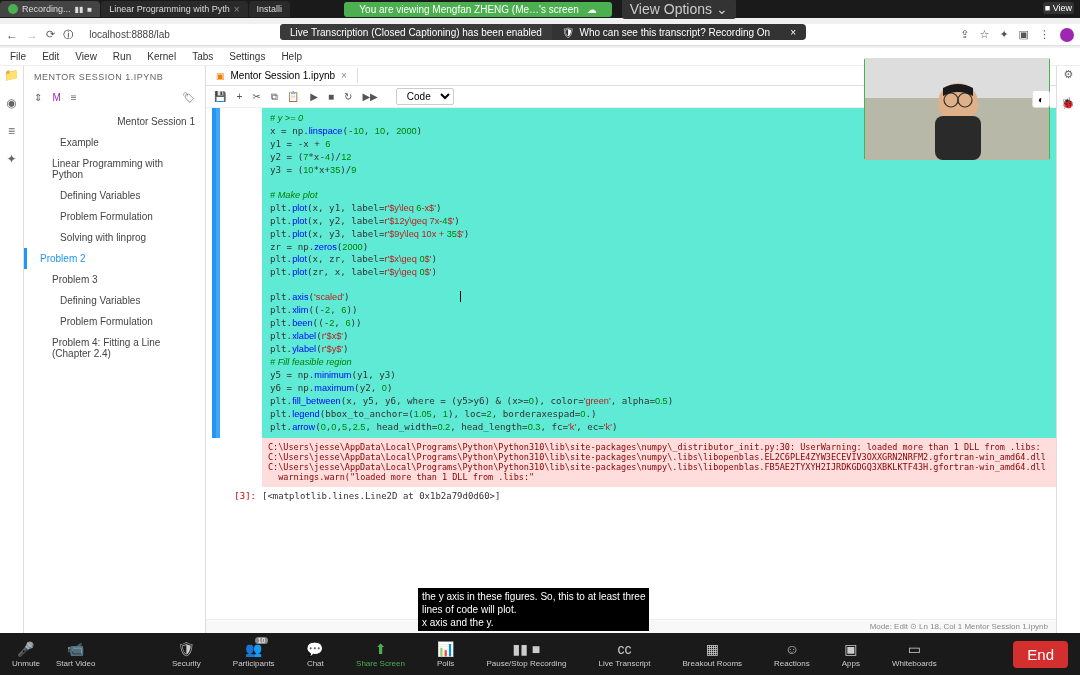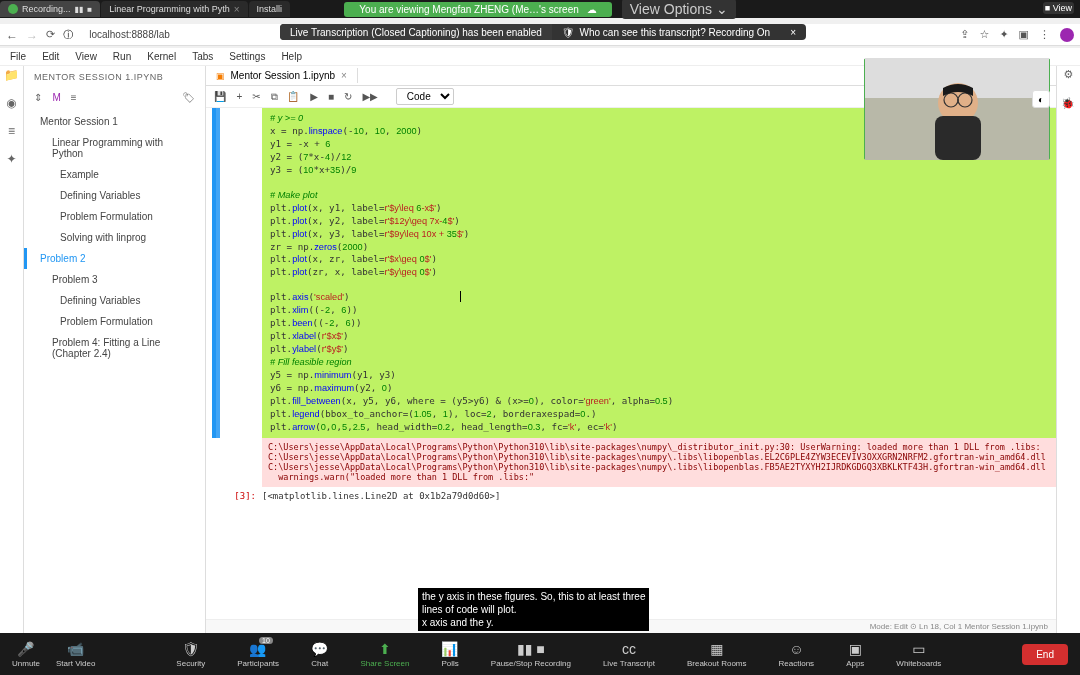--- a/index.html
+++ b/index.html
@@ -39,21 +39,21 @@
     .activity-icon { font-size: 12px; color: #666; }
     
     
     .sidebar { position: absolute; top: 66px; left: 24px; width: 182px; bottom: 42px; background: #fff; border-right: 1px solid #ddd; z-index: 25; overflow-y: auto; }
     .sidebar-title { font-size: 9px; padding: 6px 10px; color: #666; text-transform: uppercase; letter-spacing: 0.5px; }
     .sidebar-toolbar { display: flex; gap: 10px; padding: 4px 10px; align-items: center; justify-content: space-between; }
     .sidebar-tb-left { display: flex; gap: 10px; }
     .sidebar-tb-icon { font-size: 10px; color: #666; }
     .toc { padding-top: 4px; }
     .toc-item { font-size: 10px; padding: 5px 10px; color: #444; cursor: pointer; }
-    .toc-item.level-1 { padding-left: 16px; }
+    .toc-item.level-1 { padding-left: 16px; text-align: right; }
     .toc-item.level-2 { padding-left: 28px; }
     .toc-item.level-3 { padding-left: 36px; }
     .toc-item.active { border-left: 3px solid #2196f3; padding-left: 13px; color: #2196f3; font-weight: 500; }
     
     
     .main { position: absolute; top: 66px; left: 206px; right: 24px; bottom: 42px; background: #fff; z-index: 20; }
     .tab-strip { height: 20px; display: flex; align-items: center; border-bottom: 1px solid #ddd; }
     .file-tab { display: flex; align-items: center; padding: 2px 10px; font-size: 10px; gap: 6px; border-right: 1px solid #ddd; background: #fff; }
     .file-tab-icon { color: #f57c00; font-size: 9px; }
     .file-tab-close { font-size: 10px; color: #888; }
@@ -61,21 +61,21 @@
     .toolbar { height: 22px; display: flex; align-items: center; padding: 0 8px; gap: 10px; border-bottom: 1px solid #eee; }
     .tb-icon { font-size: 10px; color: #555; }
     .tb-select { font-size: 10px; padding: 1px 6px; border: 1px solid #ccc; border-radius: 2px; background: #fff; margin-left: 8px; }
     
     
     .notebook { overflow-y: auto; height: calc(100% - 42px); padding: 0 0 0 0; }
     .code-cell { display: flex; margin: 0; position: relative; }
     .cell-bar-exec { width: 4px; background: #2196f3; margin-left: 6px; }
     .cell-bar-sel { width: 4px; background: #42a5f5; }
     .cell-prompt { width: 42px; font-size: 9px; color: #888; text-align: right; padding: 2px 4px 0 0; font-family: monospace; }
-    .cell-code { flex: 1; background: #bef264; padding: 4px 8px; font-family: Menlo, Consolas, monospace; font-size: 9.2px; line-height: 1.3; white-space: pre; color: #333; }
+    .cell-code { flex: 1; background: #5eead4; padding: 4px 8px; font-family: Menlo, Consolas, monospace; font-size: 9.2px; line-height: 1.3; white-space: pre; color: #333; }
     .cell-code .c { color: #008000; font-style: italic; }
     .cell-code .s { color: #ba2121; }
     .cell-code .m { color: #008000; }
     .cell-code .f { color: #0000ff; }
     .cursor-in-code { display: inline-block; width: 1px; height: 11px; background: #000; vertical-align: text-bottom; }
     
     .output-err { margin-left: 56px; background: #fdd; color: #800; font-family: monospace; font-size: 8.5px; padding: 4px 6px; white-space: pre-wrap; line-height: 1.2; }
     
     .output-cell { display: flex; margin-top: 2px; }
     .output-prompt { width: 56px; font-size: 9px; color: #c00; text-align: right; padding: 2px 6px 0 0; font-family: monospace; }
@@ -95,21 +95,21 @@
     .right-strip { position: absolute; top: 48px; right: 0; width: 24px; bottom: 42px; background: #fff; border-left: 1px solid #ddd; display: flex; flex-direction: column; align-items: center; padding-top: 20px; gap: 16px; z-index: 30; }
     
     
     .zoom-bottom { position: absolute; bottom: 0; left: 0; right: 0; height: 42px; background: #1a1a1a; display: flex; align-items: center; padding: 0 12px; z-index: 100; }
     .zoom-ctrl { display: flex; flex-direction: column; align-items: center; color: #ccc; font-size: 8px; margin-right: 16px; gap: 2px; cursor: pointer; }
     .zoom-ctrl.green { color: #4caf50; }
     .zoom-ctrl-icon { font-size: 14px; }
     .zoom-center { display: flex; justify-content: center; flex: 1; gap: 16px; }
     .badge { position: relative; }
     .badge::after { content: attr(data-badge); position: absolute; top: -4px; right: -6px; background: #888; color: #fff; font-size: 7px; padding: 0 3px; border-radius: 6px; }
-    .end-btn { background: #d32f2f; color: #fff; font-size: 10px; padding: 5px 14px; border-radius: 4px; border: none; }
+    .end-btn { background: #d32f2f; color: #fff; font-size: 15px; padding: 5px 14px; border-radius: 4px; border: none; }
     
     .status-bar { position: absolute; bottom: 42px; left: 206px; right: 24px; height: 14px; background: #f8f8f8; border-top: 1px solid #eee; font-size: 8px; color: #888; display: flex; justify-content: flex-end; padding: 0 8px; align-items: center; z-index: 25; }
     
     .spinner-btn { position: absolute; top: 90px; right: 30px; width: 18px; height: 18px; border: 1px solid #ddd; border-radius: 3px; display: flex; align-items: center; justify-content: center; font-size: 10px; z-index: 72; background: #fff; }
   </style>
 </head>
 <body>
 
 <div class="zoom-top">
   <div class="browser-tabs">
@@ -183,22 +183,22 @@
   <div class="sidebar-toolbar">
     <div class="sidebar-tb-left">
       <span class="sidebar-tb-icon">⇕</span>
       <span class="sidebar-tb-icon" style="color:#9c27b0;">M</span>
       <span class="sidebar-tb-icon">≡</span>
     </div>
     <span class="sidebar-tb-icon">🏷</span>
   </div>
   <div class="toc">
     <div class="toc-item level-1">Mentor Session 1</div>
+    <div class="toc-item level-3">Example</div>
     <div class="toc-item level-2">Linear Programming with Python</div>
-    <div class="toc-item level-3">Example</div>
     <div class="toc-item level-3">Defining Variables</div>
     <div class="toc-item level-3">Problem Formulation</div>
     <div class="toc-item level-3">Solving with linprog</div>
     <div class="toc-item level-2 active">Problem 2</div>
     <div class="toc-item level-2">Problem 3</div>
     <div class="toc-item level-3">Defining Variables</div>
     <div class="toc-item level-3">Problem Formulation</div>
     <div class="toc-item level-2">Problem 4: Fitting a Line (Chapter 2.4)</div>
   </div>
 </div>

